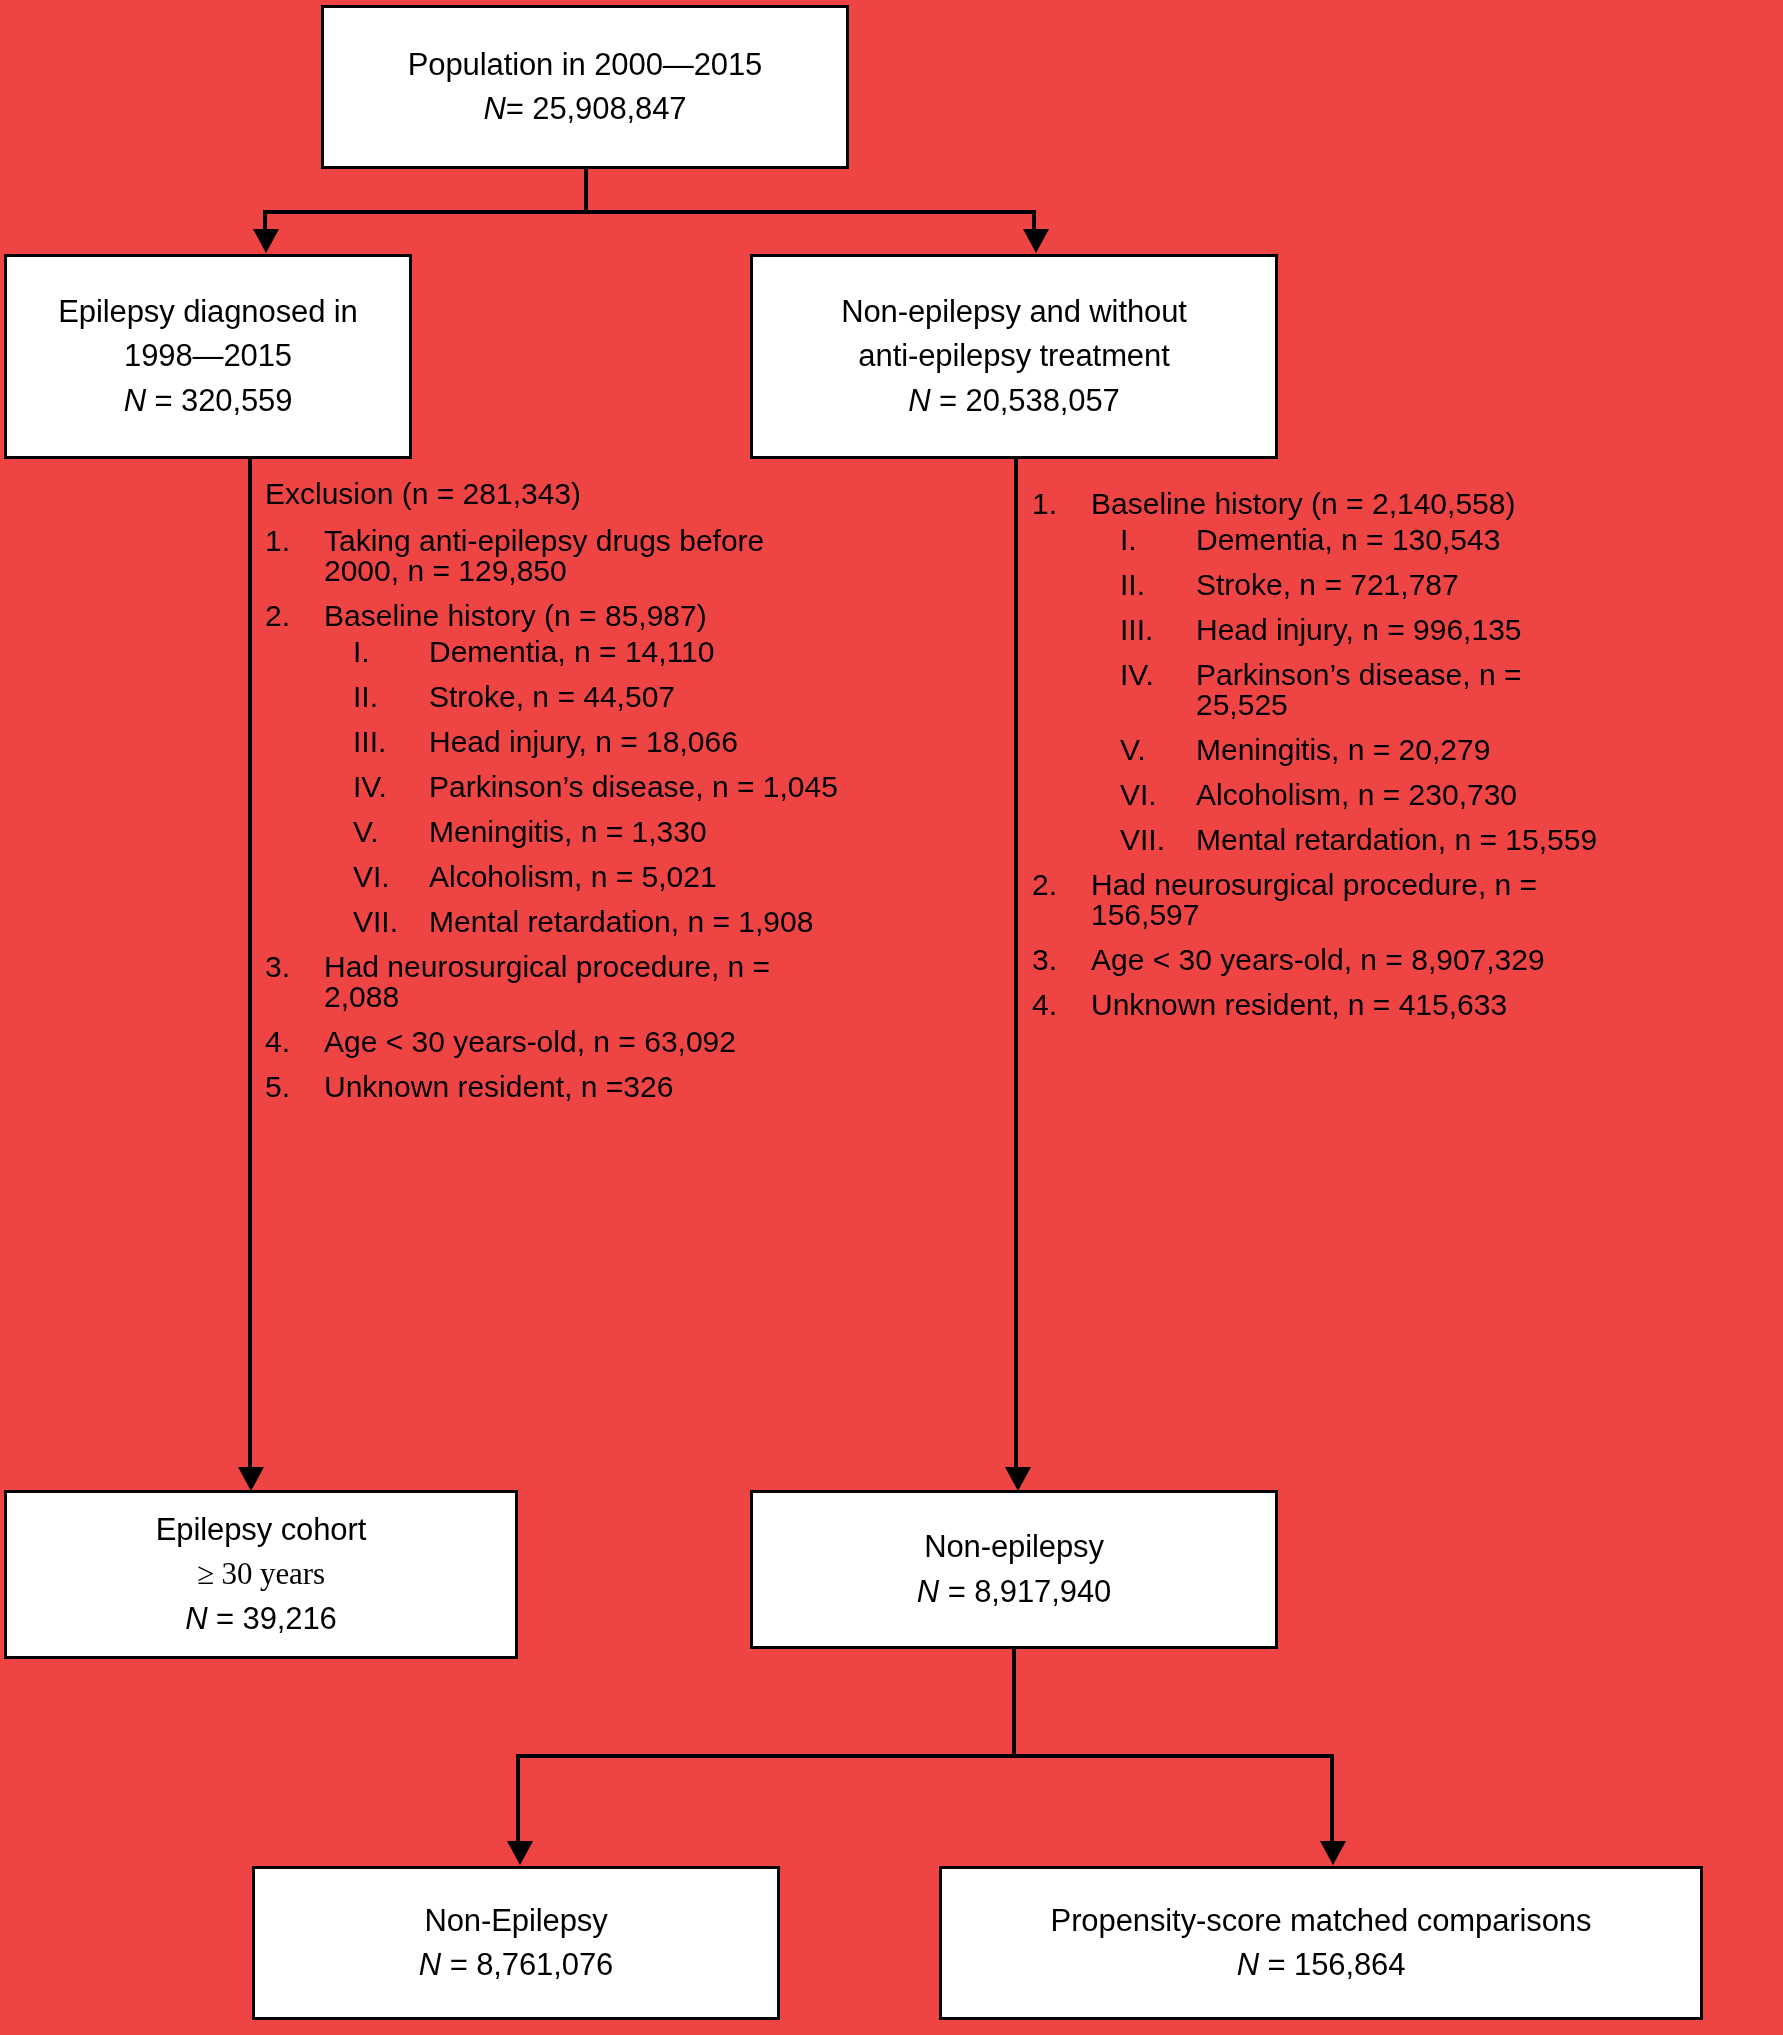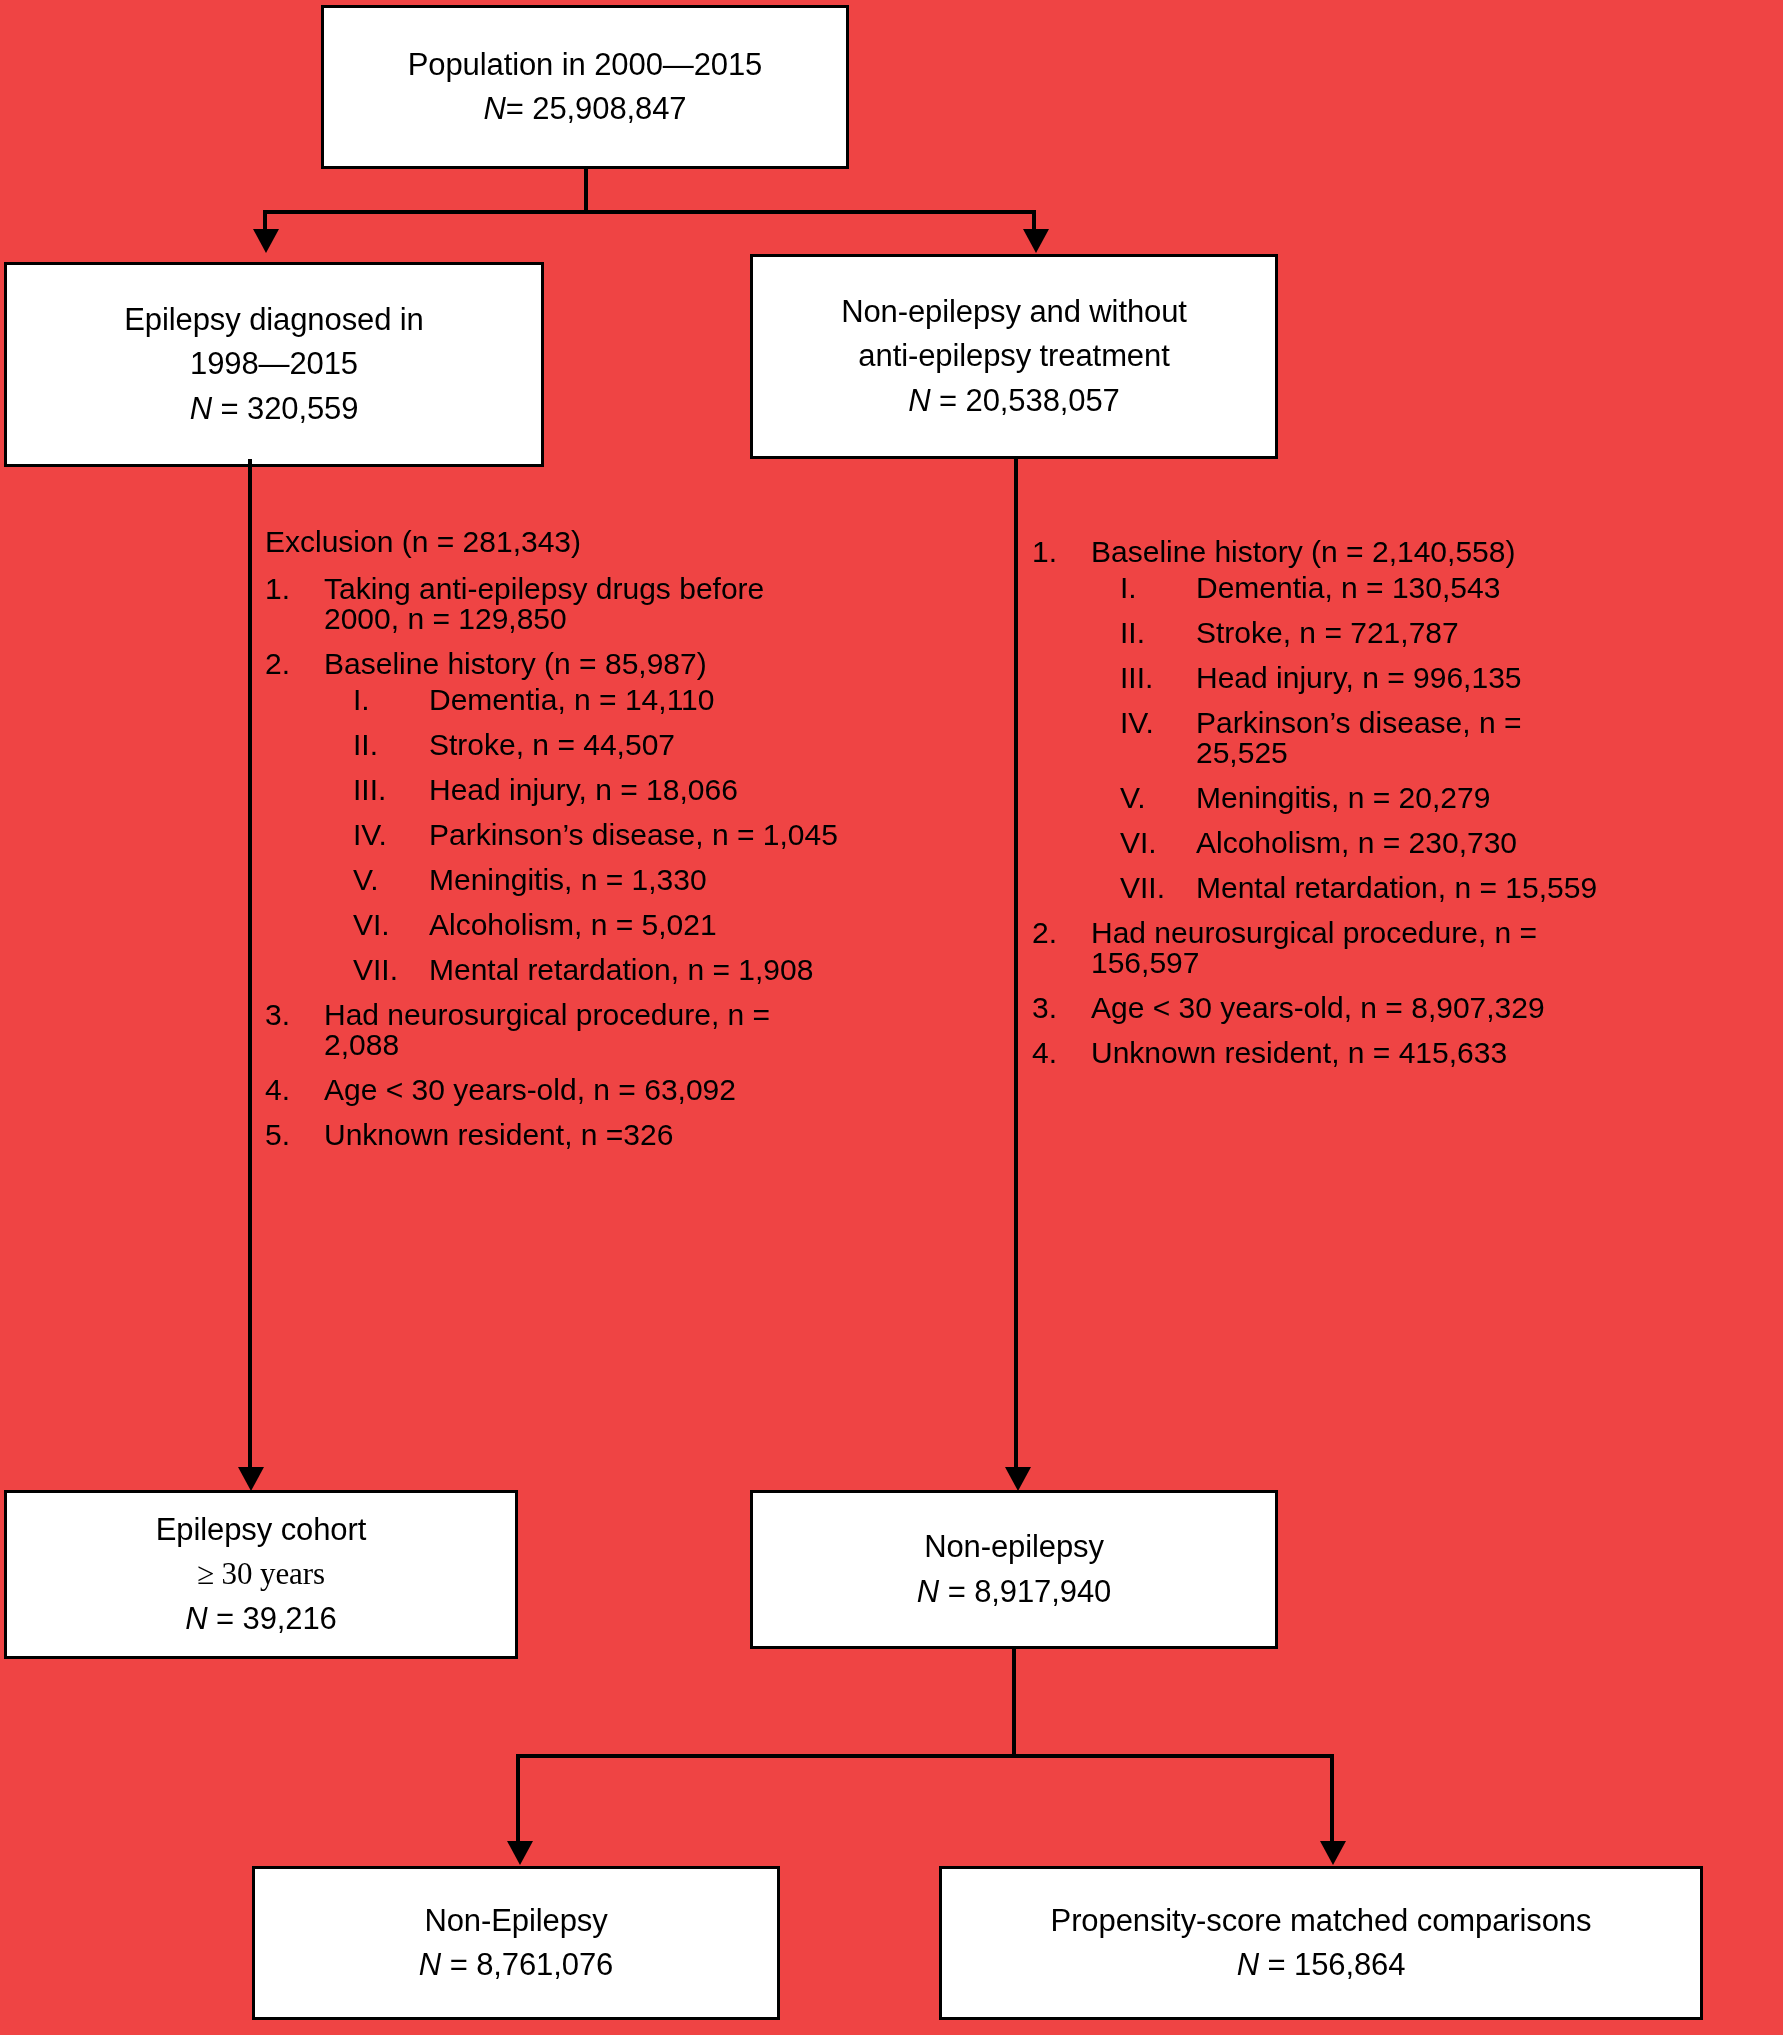--- a/index.html
+++ b/index.html
@@ -13,21 +13,21 @@
   .box .ln{font-size:31px;line-height:1.42;white-space:nowrap;letter-spacing:-0.1px;}
   .box .ln .nv{font-style:italic;}
   .serif{font-family:"Liberation Serif",serif;}
 
   
   .vline{position:absolute;background:#000;width:3.5px;}
   .hline{position:absolute;background:#000;height:3.5px;}
   .arrow{position:absolute;width:0;height:0;border-left:13px solid transparent;border-right:13px solid transparent;border-top:24px solid #000;}
 
   
-  .exc{position:absolute;font-size:30px;line-height:1.0;margin-top:48px;}
+  .exc{position:absolute;font-size:30px;line-height:1.0;}
   .exc .head{margin:0 0 17px 0;white-space:nowrap;}
   .exc ol{list-style:none;margin:0;padding:0;}
   .exc li.l1{position:relative;padding-left:59px;margin-bottom:15px;}
   .exc li.l1 > .num{position:absolute;left:0;top:0;width:50px;}
   .exc li.l1 > .txt{display:block;}
   .exc .cont{display:block;}
   .exc ol.rom{list-style:none;margin:6px 0 0 0;padding:0;}
   .exc ol.rom li{position:relative;padding-left:105px;margin-bottom:15px;}
   .exc ol.rom li > .num{position:absolute;left:29px;top:0;width:75px;}
   .exc ol.rom li:last-child{margin-bottom:0;}
@@ -45,21 +45,21 @@
     </div>
   </div>
 
   <div class="vline" style="left:584px;top:169px;height:44px;"></div>
   <div class="hline" style="left:263px;top:210px;width:773px;"></div>
   <div class="vline" style="left:263px;top:210px;height:21px;"></div>
   <div class="arrow" style="left:253px;top:229px;"></div>
   <div class="vline" style="left:1032px;top:210px;height:21px;"></div>
   <div class="arrow" style="left:1023px;top:229px;"></div>
 
-  <div class="box" style="left:4px;top:254px;width:540px;height:205px;margin-top:8px;">
+  <div class="box" style="left:4px;top:254px;width:408px;height:205px;">
     <div class="ln">Epilepsy diagnosed in</div>
     <div class="ln">1998—2015</div>
     <div class="ln">
       <span class="nv">N</span>&nbsp;<span>= 320,559</span>
     </div>
   </div>
 
   <div class="box" style="left:750px;top:254px;width:528px;height:205px;">
     <div class="ln">Non-epilepsy and without</div>
     <div class="ln">anti-epilepsy treatment</div>

